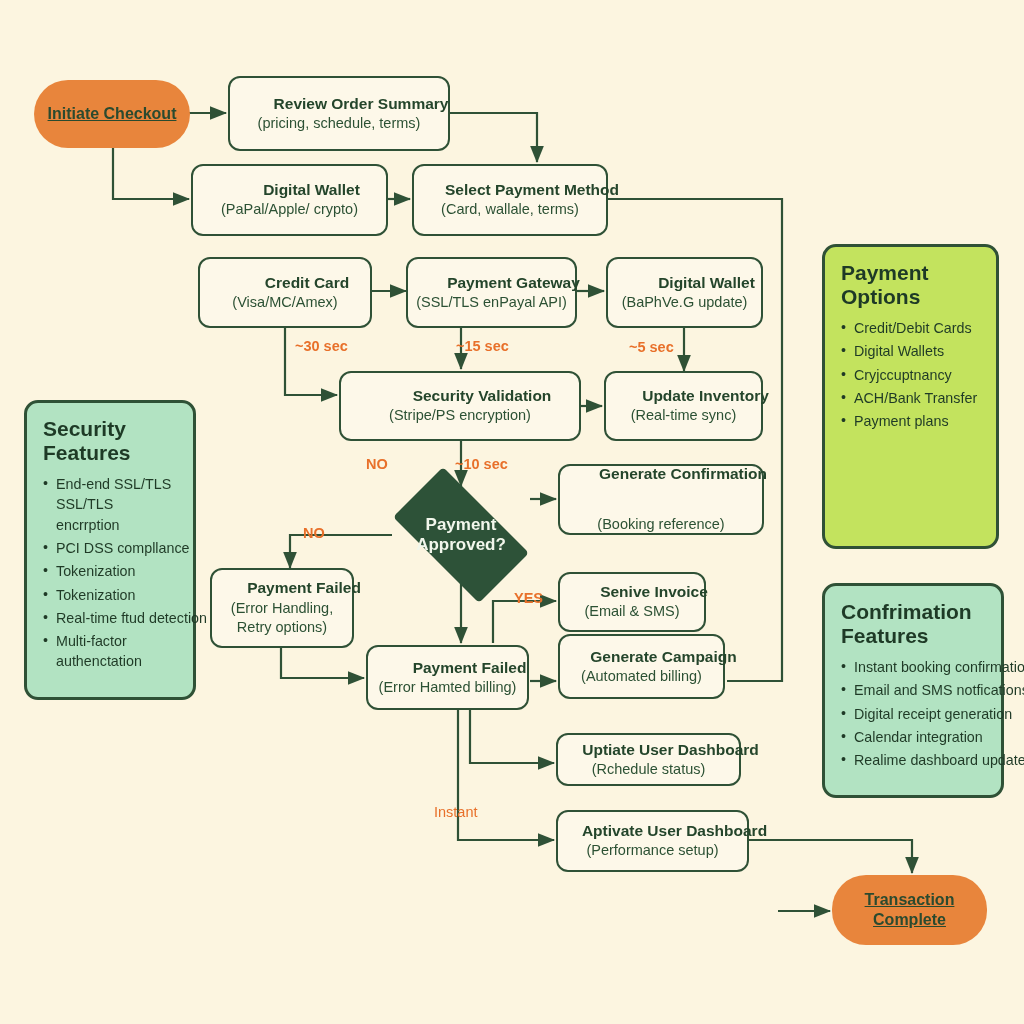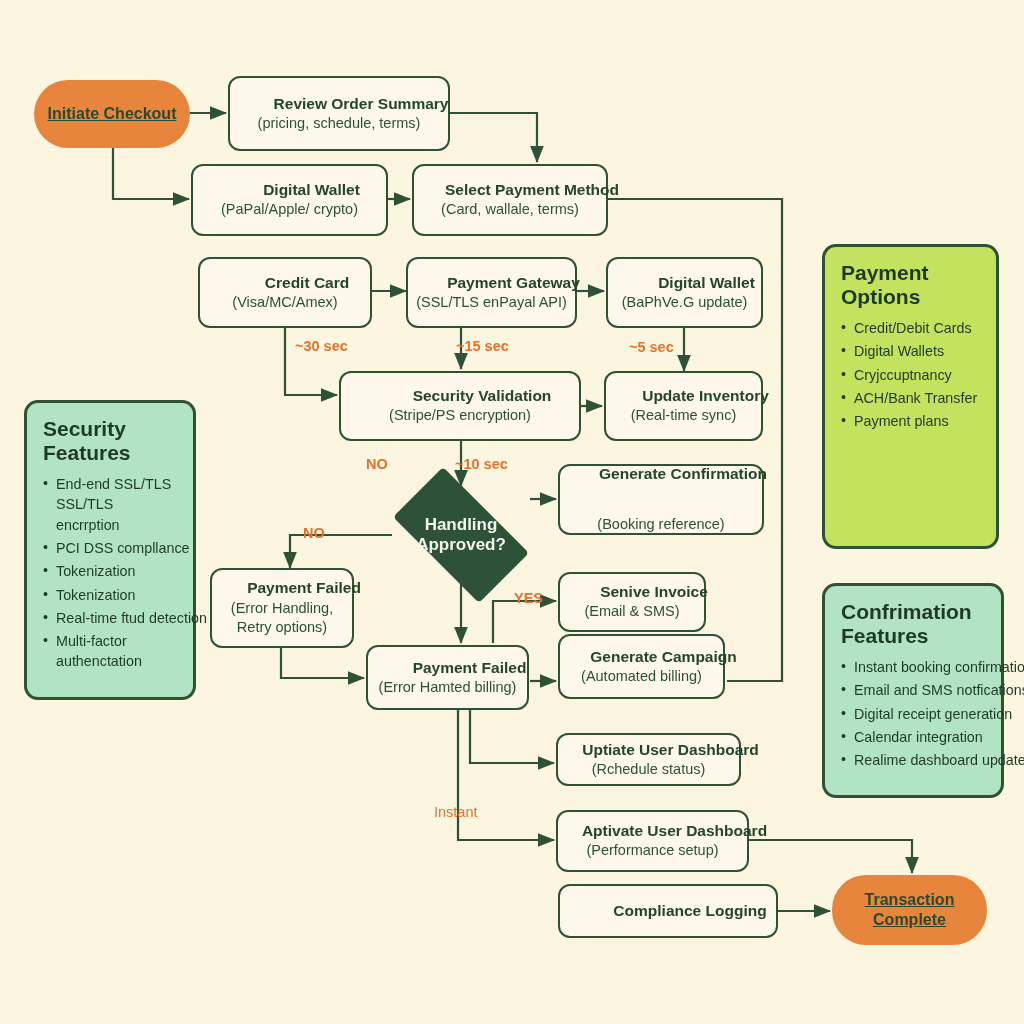--- a/index.html
+++ b/index.html
@@ -237,21 +237,21 @@
   </div>
 
   <div class="node" style="left:604px; top:371px; width:159px; height:70px;">
     <span class="t1">Update Inventory</span>
     <span class="t2">(Real-time sync)</span>
   </div>
 
   <div class="diamond" style="left:375px; top:485px; width:172px; height:100px;">
     <div class="dshape"></div>
     <div class="dlabel">
-      <div>Handling</div>
+      <div>Payment</div>
       <div>Approved?</div>
     </div>
   </div>
 
   <div class="node" style="left:558px; top:464px; width:206px; height:71px;gap:31px;">
     <span class="t1">Generate Confirmation</span>
     <span class="t2">(Booking reference)</span>
   </div>
 
   <div class="node" style="left:210px; top:568px; width:144px; height:80px;">
@@ -278,23 +278,20 @@
   <div class="node" style="left:556px; top:733px; width:185px; height:53px;">
     <span class="t1">Uptiate User Dashboard</span>
     <span class="t2">(Rchedule status)</span>
   </div>
 
   <div class="node" style="left:556px; top:810px; width:193px; height:62px;">
     <span class="t1">Aptivate User Dashboard</span>
     <span class="t2">(Performance setup)</span>
   </div>
 
-  <div class="node" style="left:558px; top:884px; width:220px; height:54px;">
-    <span class="t1">Compliance Logging</span>
-  </div>
 
   <div class="terminator" style="left:832px; top:875px; width:155px; height:70px; border-radius:34px;">
     <span>Transaction Complete</span>
   </div>
 
   <div class="edgelabel" style="left:295px; top:338px;">~30 sec</div>
   <div class="edgelabel" style="left:456px; top:338px;">~15 sec</div>
   <div class="edgelabel" style="left:629px; top:339px;">~5 sec</div>
   <div class="edgelabel" style="left:455px; top:456px;">~10 sec</div>
   <div class="edgelabel" style="left:366px; top:456px;">NO</div>

